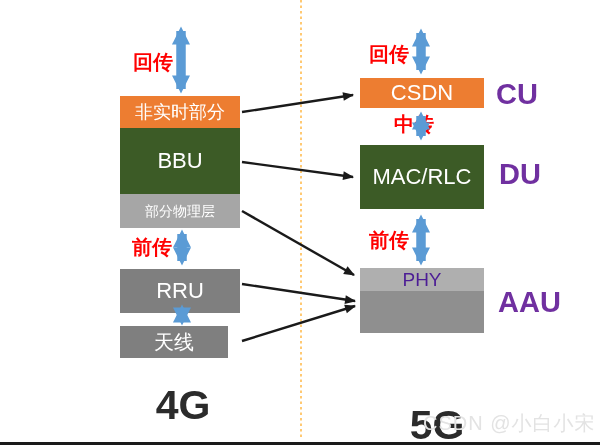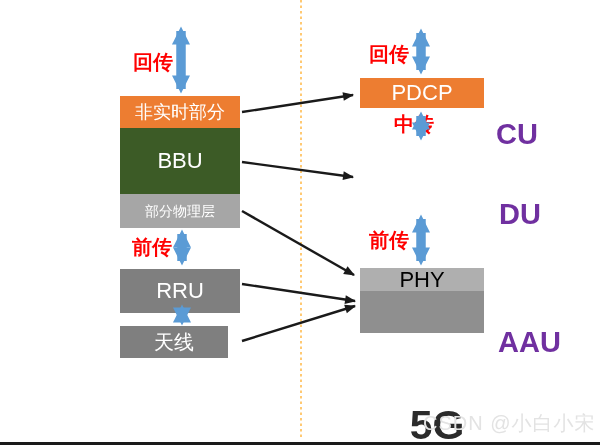--- a/index.html
+++ b/index.html
@@ -9,24 +9,24 @@
   }
   .box{
     position:absolute;display:flex;align-items:center;justify-content:center;
     color:#ffffff;text-align:center;line-height:1;
   }
   .box-orange{background:var(--orange);}
   .box-green{background:var(--dark-green);}
   .box-lightgray{background:var(--gray-light);}
   .box-midgray{background:var(--gray-mid);}
   .aau-box{position:absolute;display:flex;flex-direction:column;}
-  .aau-strip{height:23px;background:var(--gray-strip);color:#000000;display:flex;align-items:center;justify-content:center;font-size:22px;}
+  .aau-strip{height:23px;background:var(--gray-strip);color:#4c1d95;display:flex;align-items:center;justify-content:center;font-size:19px;}
   .aau-body{flex:1;background:var(--gray-body);}
   .red-label{position:absolute;color:var(--red-label);font-weight:bold;font-size:20px;line-height:1;}
-  .purple-label{position:absolute;color:var(--purple-label);font-weight:bold;font-size:29px;line-height:1;margin-top:40px;}
+  .purple-label{position:absolute;color:var(--purple-label);font-weight:bold;font-size:29px;line-height:1;}
   .gen-label{position:absolute;color:var(--dark-text);font-weight:bold;font-size:41px;line-height:1;width:62px;text-align:center;}
   .watermark{position:absolute;color:var(--watermark);font-size:20px;line-height:1;letter-spacing:1px;white-space:nowrap;}
   .overlay{position:absolute;left:0;top:0;pointer-events:none;}
   .blue-line{stroke:var(--blue-arrow);stroke-width:9.5;}
   .blue-head{fill:var(--blue-arrow);}
   .black-line{stroke:var(--line-black);stroke-width:2.4;fill:none;}
   .black-head{fill:var(--line-black);}
   .divider-line{stroke:var(--divider-yellow);stroke-width:2;stroke-dasharray:2.5 3;}
   .bottom-bar{position:absolute;left:0;bottom:0;width:600px;height:3px;background:var(--line-black);}
 </style>
@@ -34,36 +34,38 @@
 <body>
 
 <div class="stage">
 
   <div class="box box-orange" style="left:120px;top:96px;width:120px;height:32px;font-size:18px;">非实时部分</div>
   <div class="box box-green" style="left:120px;top:128px;width:120px;height:66px;font-size:22px;">BBU</div>
   <div class="box box-lightgray" style="left:120px;top:194px;width:120px;height:34px;font-size:14px;">部分物理层</div>
   <div class="box box-midgray" style="left:120px;top:269px;width:120px;height:44px;font-size:22px;">RRU</div>
   <div class="box box-midgray" style="left:120px;top:326px;width:108px;height:32px;font-size:20px;">天线</div>
 
-  <div class="box box-orange" style="left:360px;top:78px;width:124px;height:30px;font-size:22px;">PDCP</div>
+  <div class="box box-orange" style="left:360px;top:78px;width:124px;height:30px;font-size:22px;">CSDN</div>
+  <div class="box box-green" style="left:360px;top:145px;width:124px;height:64px;font-size:22px;">MAC/RLC</div>
   <div class="aau-box" style="left:360px;top:268px;width:124px;height:65px;">
     <div class="aau-strip">PHY</div>
     <div class="aau-body"></div>
   </div>
 
   <div class="red-label" style="left:133px;top:52px;">回传</div>
   <div class="red-label" style="left:132px;top:237px;">前传</div>
   <div class="red-label" style="left:369px;top:44px;">回传</div>
   <div class="red-label" style="left:371px;top:114px;padding-left:23px;">中传</div>
   <div class="red-label" style="left:369px;top:230px;">前传</div>
 
   <div class="purple-label" style="left:496px;top:80px;">CU</div>
   <div class="purple-label" style="left:499px;top:160px;">DU</div>
   <div class="purple-label" style="left:498px;top:288px;">AAU</div>
 
+  <div class="gen-label" style="left:152px;top:385px;">4G</div>
   <div class="gen-label" style="left:391px;top:405px;margin-left:15px;">5G</div>
 
   <div class="watermark" style="left:423px;top:413px;">CSDN @小白小宋</div>
 
   <svg class="overlay" width="600" height="445" viewBox="0 0 600 445">
     <defs>
       <marker id="arrowBlue" viewBox="0 0 10 10" refX="7.5" refY="5" markerWidth="1.9" markerHeight="2.3" orient="auto">
         <path class="blue-head" d="M0,0 L10,5 L0,10 Z"></path>
       </marker>
       <marker id="arrowBlack" viewBox="0 0 10 10" refX="9" refY="5" markerWidth="5.5" markerHeight="4.6" orient="auto">

